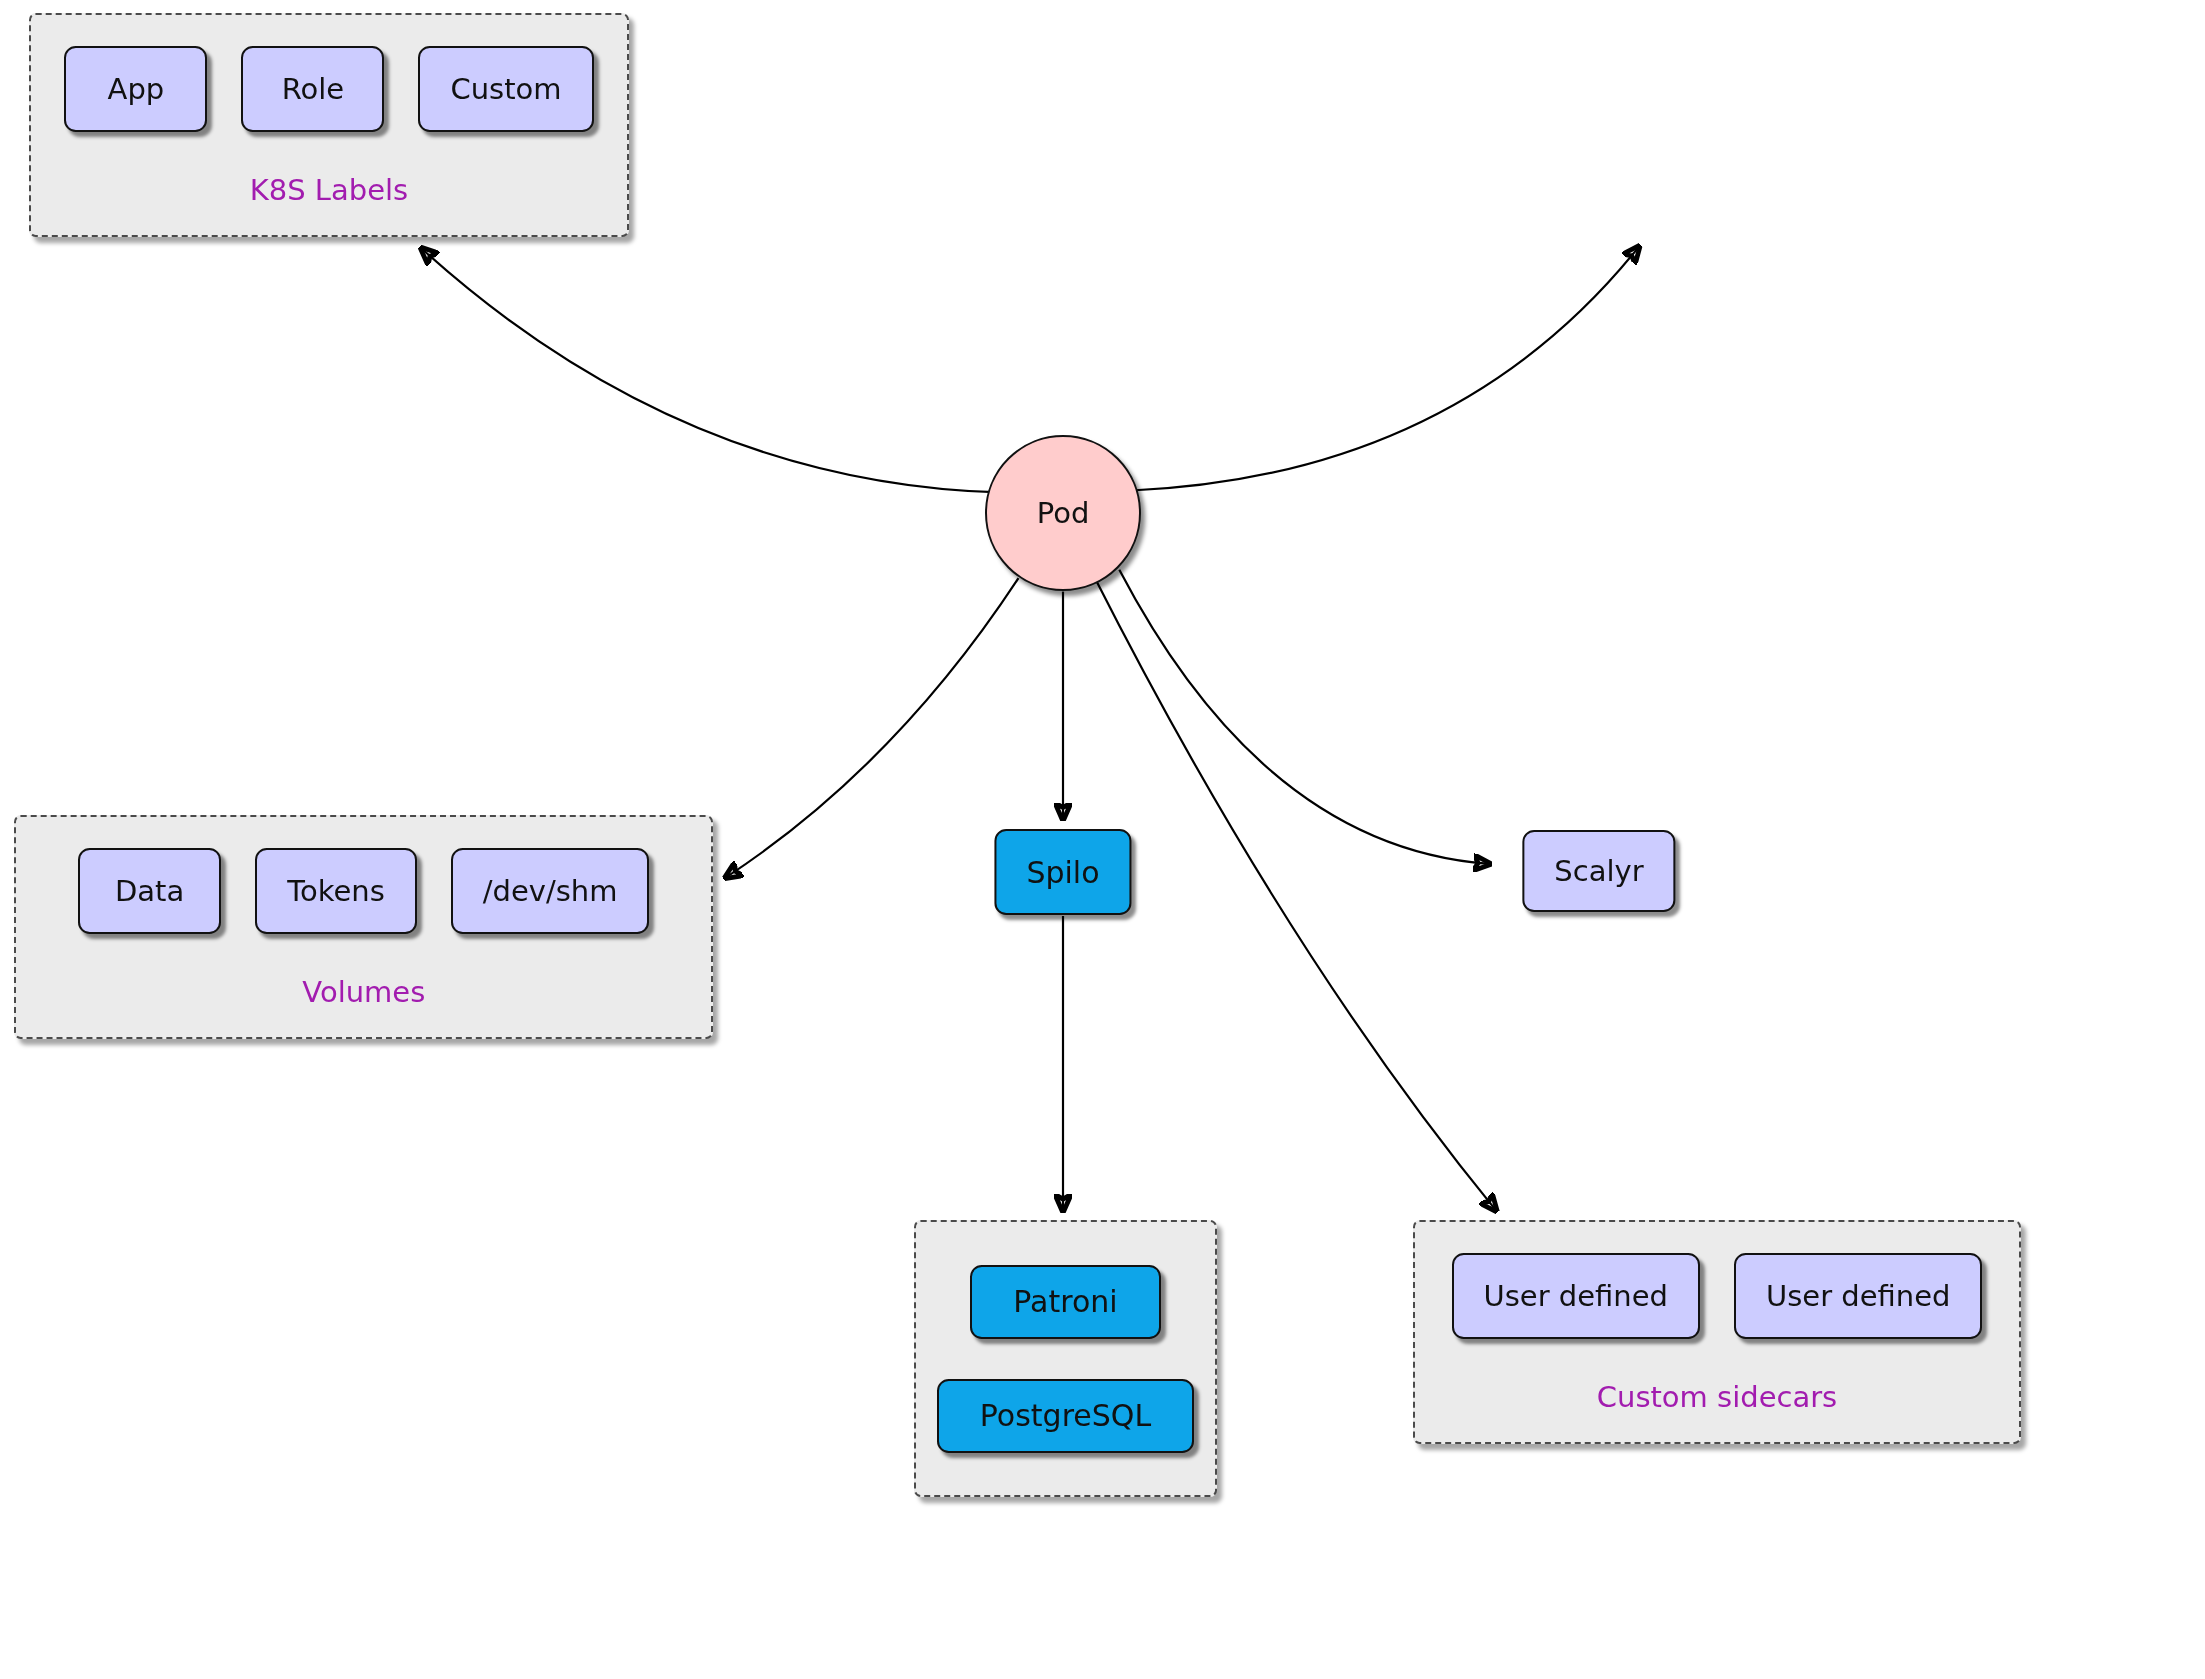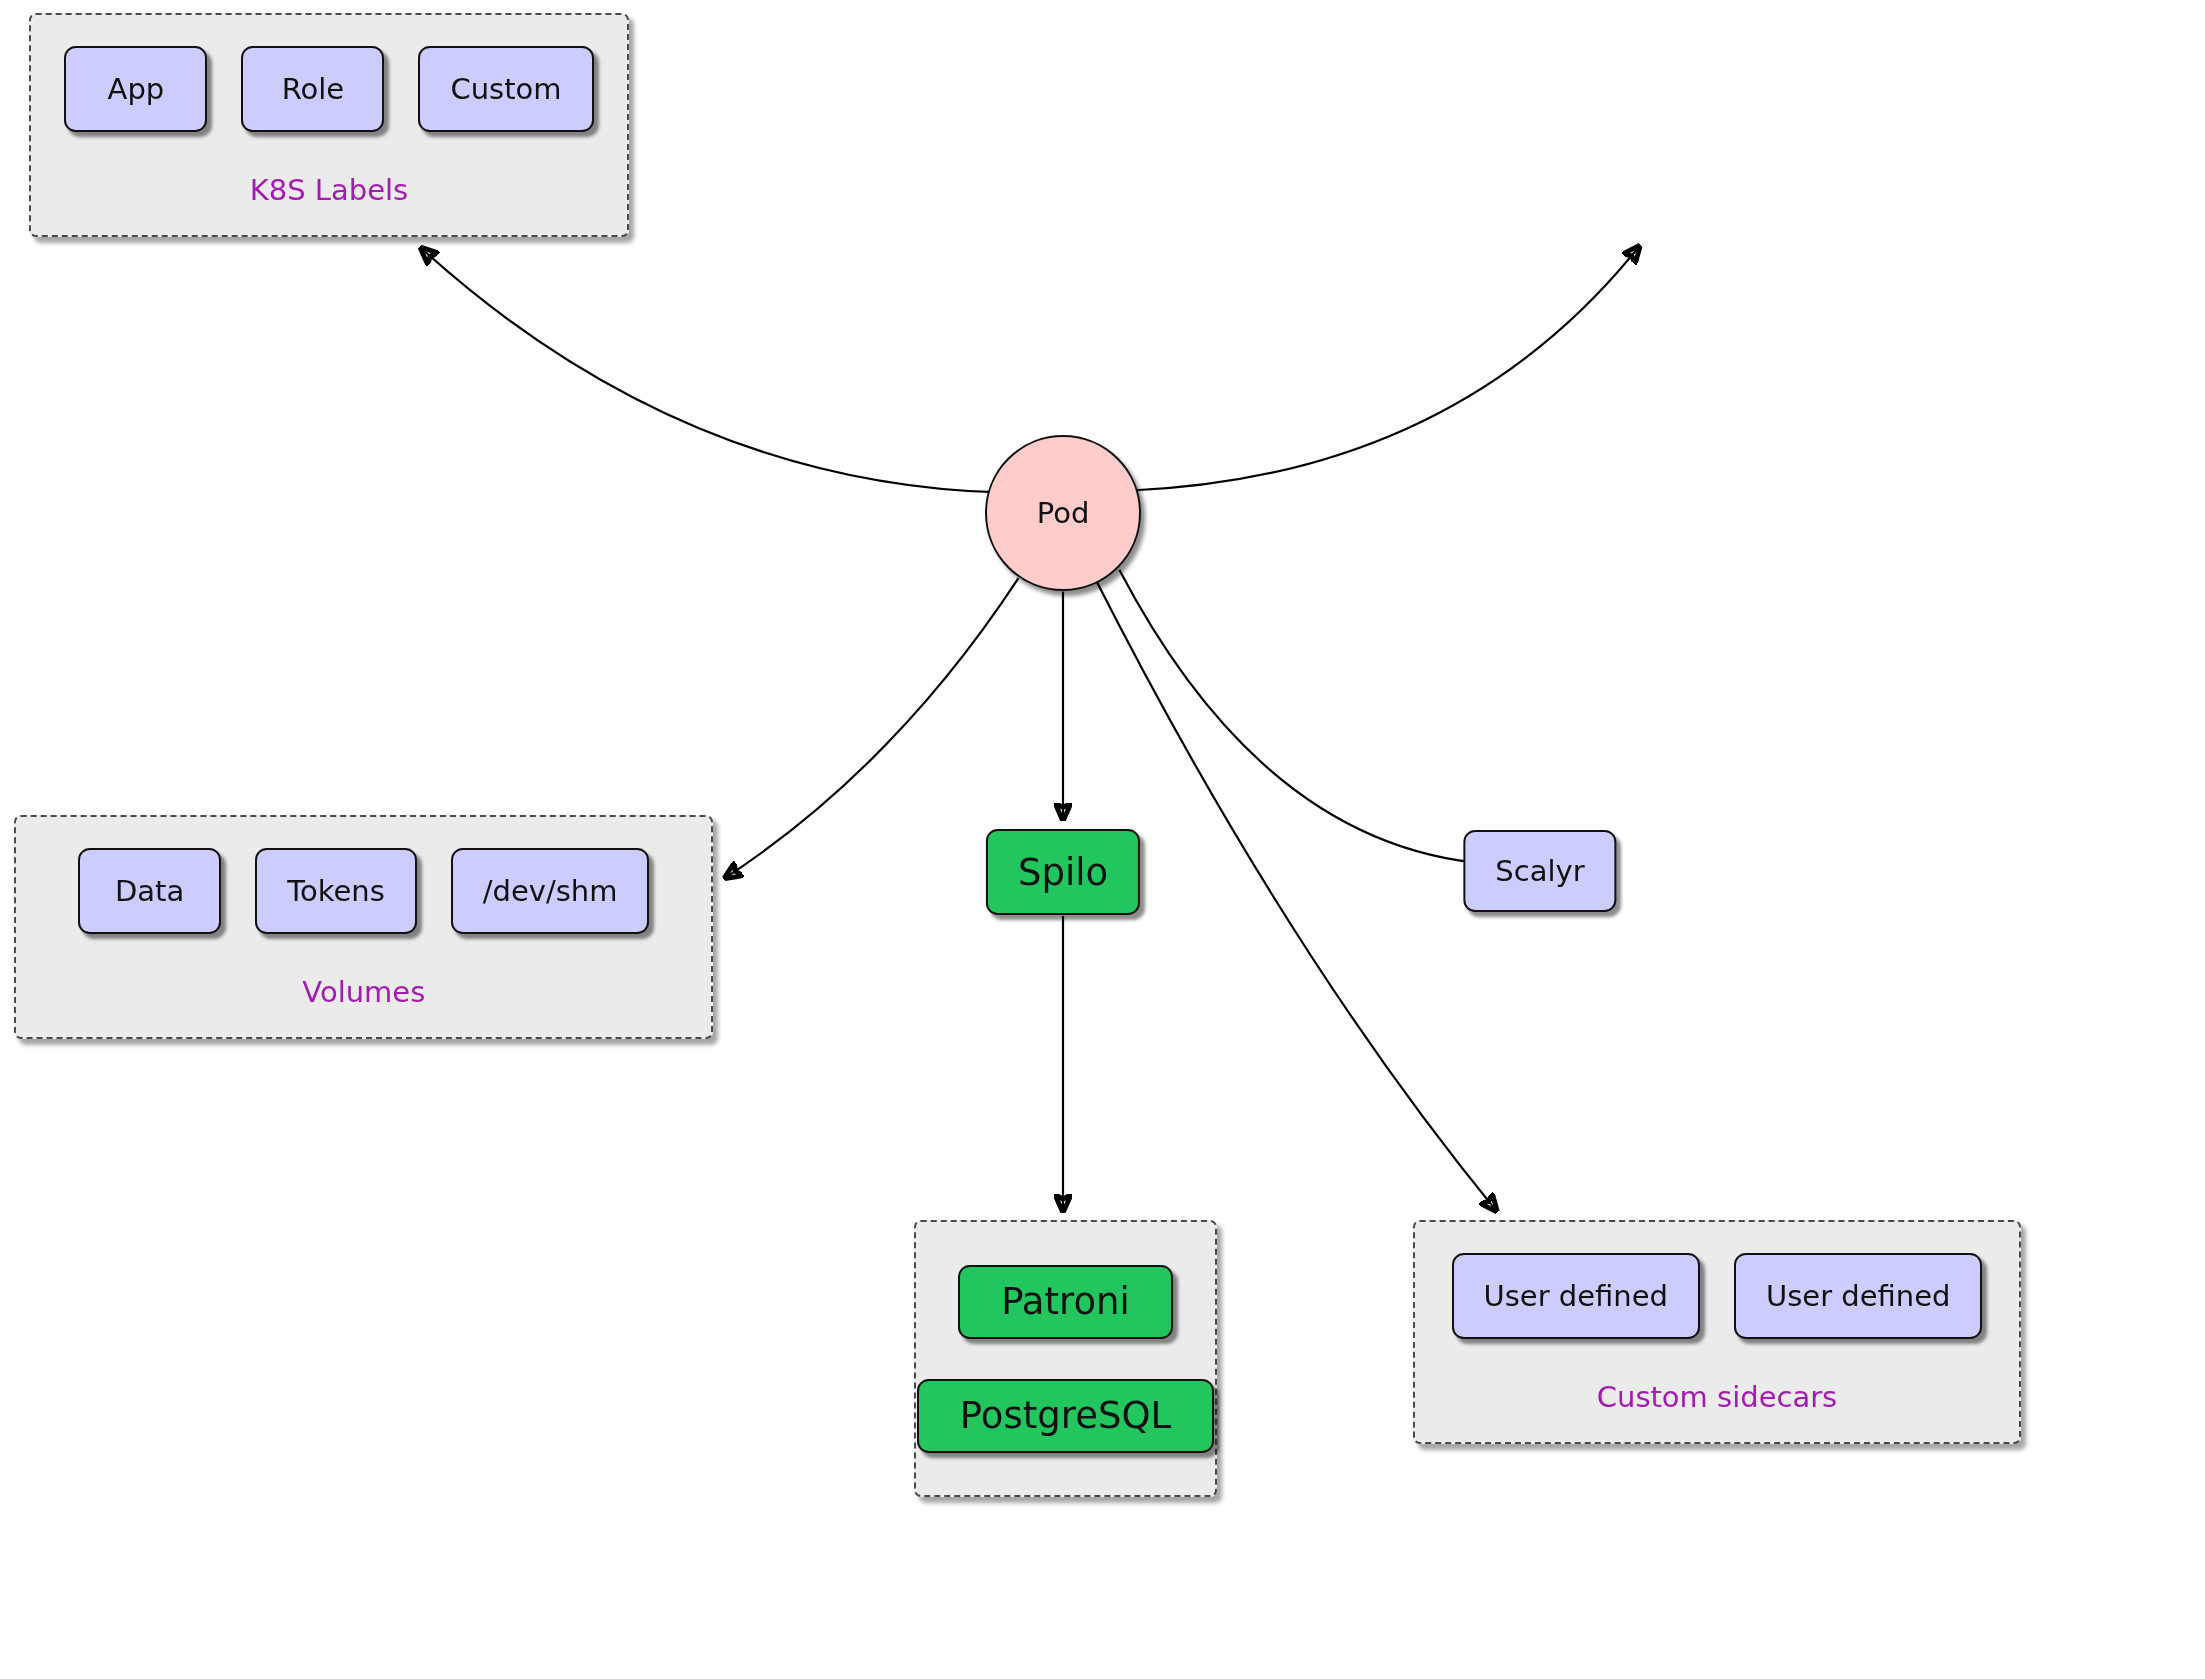--- a/index.html
+++ b/index.html
@@ -43,30 +43,30 @@
     padding: 0 30px;
     display: inline-flex;
     align-items: center;
     justify-content: center;
     font-size: 29px;
     white-space: nowrap;
   }
 
   
   .process {
-    background: #22c55e;
+    background: #0ea5e9;
     border: 2.5px solid #111;
     border-radius: 11.8px;
     box-shadow: 4.2px 5px 3.4px rgba(0,0,0,0.45);
     height: 86px;
     padding: 0 30px;
     display: inline-flex;
     align-items: center;
     justify-content: center;
-    font-size: 37px;
+    font-size: 30px;
     white-space: nowrap;
   }
   .process.small { height: 74px; padding: 0 41px; }
 
   
   .abs-center { position: absolute; transform: translateX(-50%); }
 
   .pod {
     position: absolute;
     width: 156px;
@@ -129,21 +129,21 @@
       <div class="chip">Tokens</div>
       <div class="chip">/dev/shm</div>
     </div>
     <div class="group-title">Volumes</div>
   </div>
 
   <div class="process abs-center" style="left:1063px; top:829px;">
       <span>Spilo</span>
     </div>
 
-  <div class="chip abs-center" style="left:1540px; top:830px; min-width:143px; height:82px;">
+  <div class="chip abs-center" style="left:1599px; top:830px; min-width:143px; height:82px;">
       <span>Scalyr</span>
     </div>
 
   <div class="group" style="left:914px; top:1220px; width:303px; height:277px;">
     <div class="group-col">
       <div class="process small">Patroni</div>
       <div class="process small">PostgreSQL</div>
     </div>
   </div>
 

